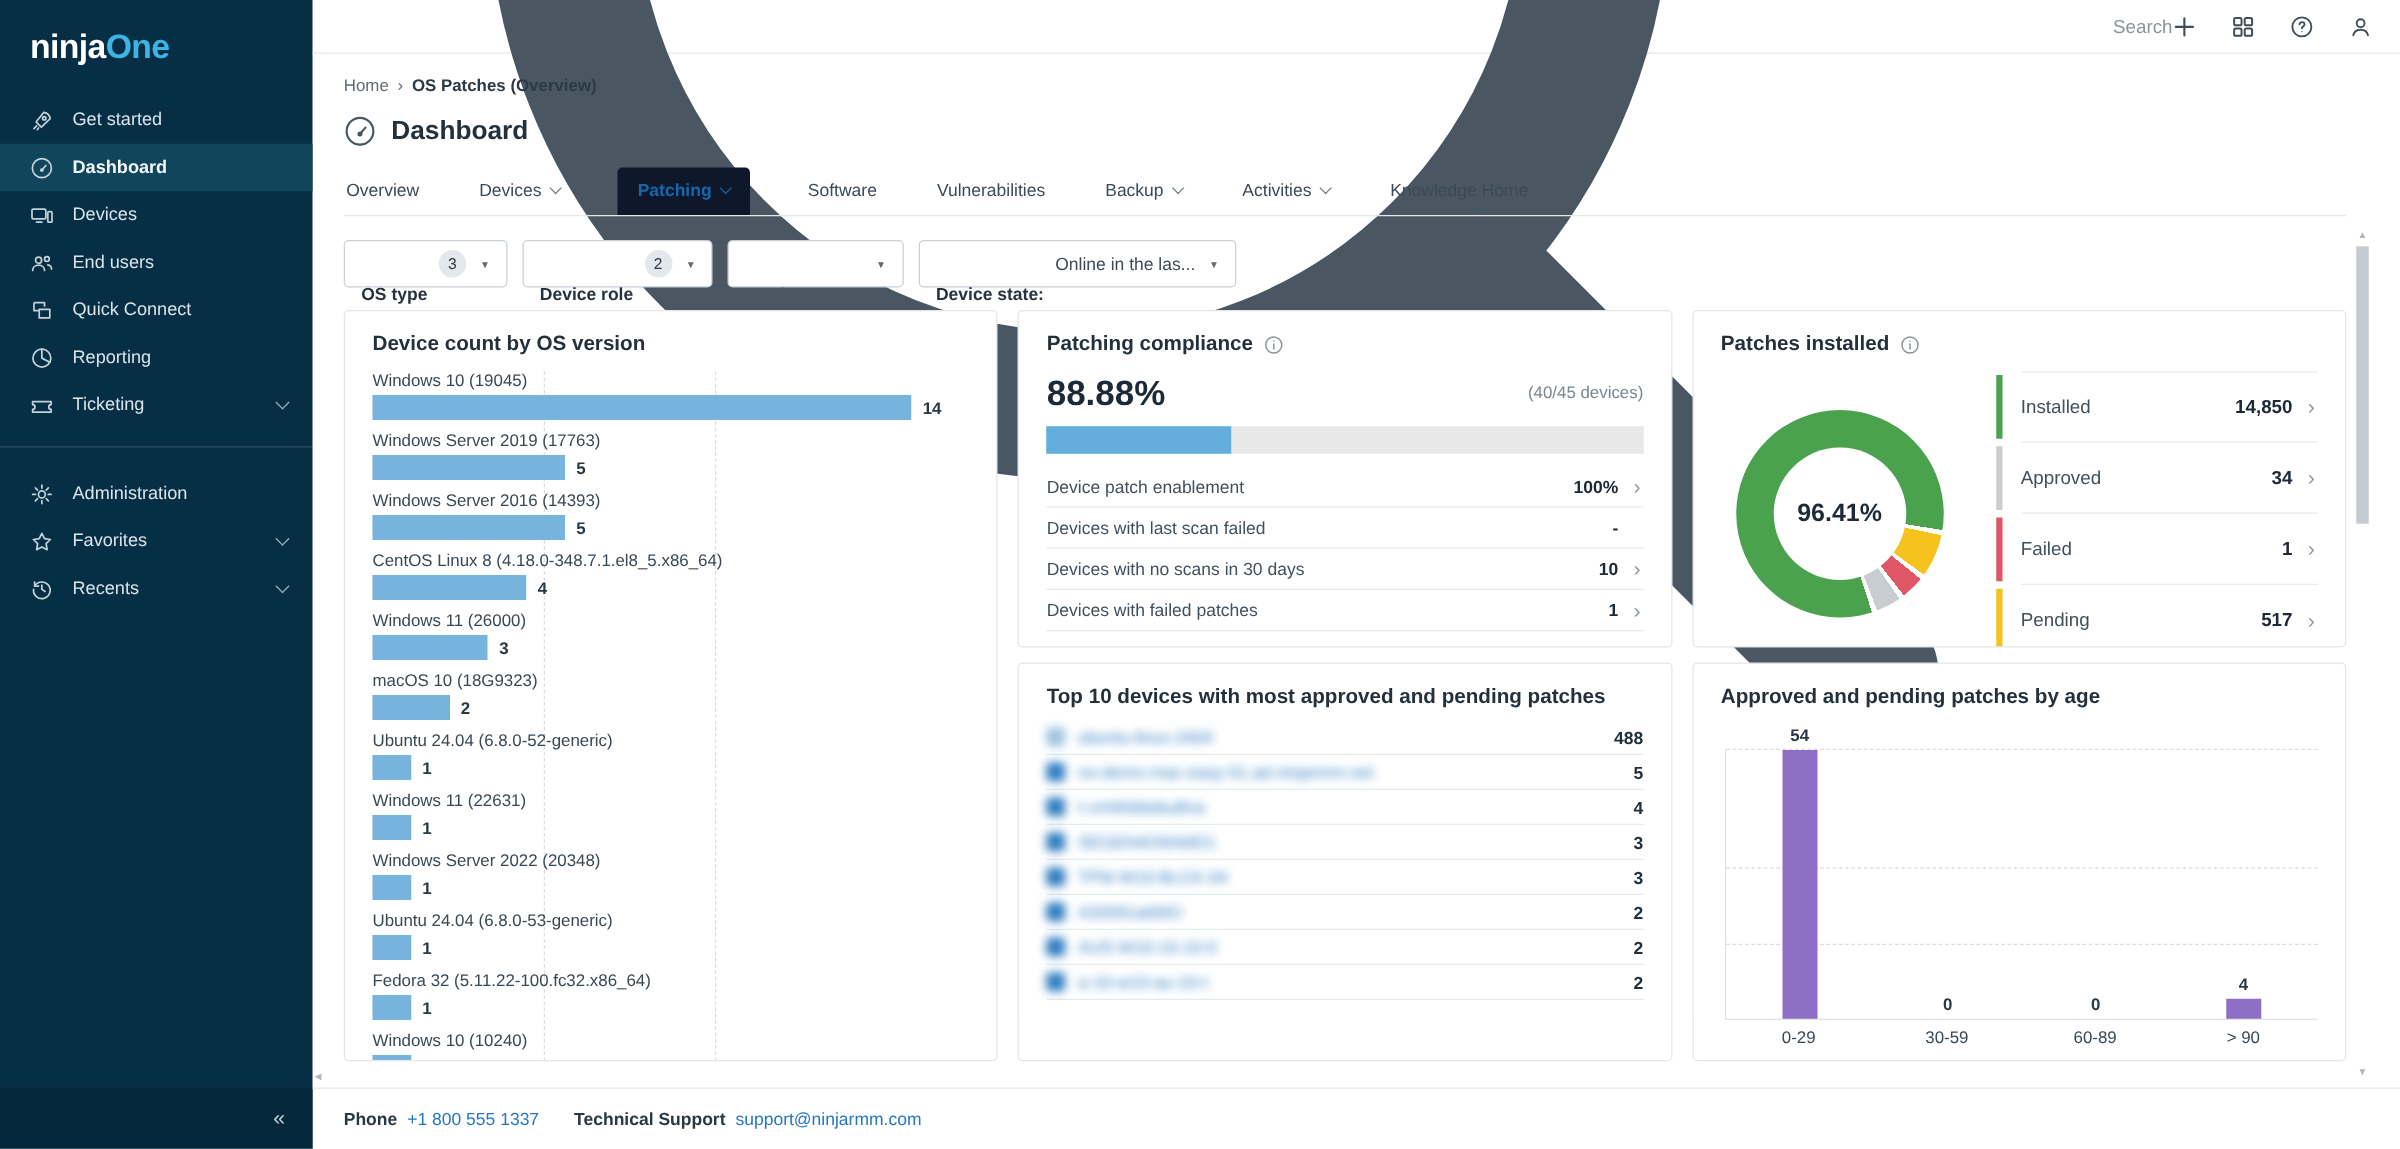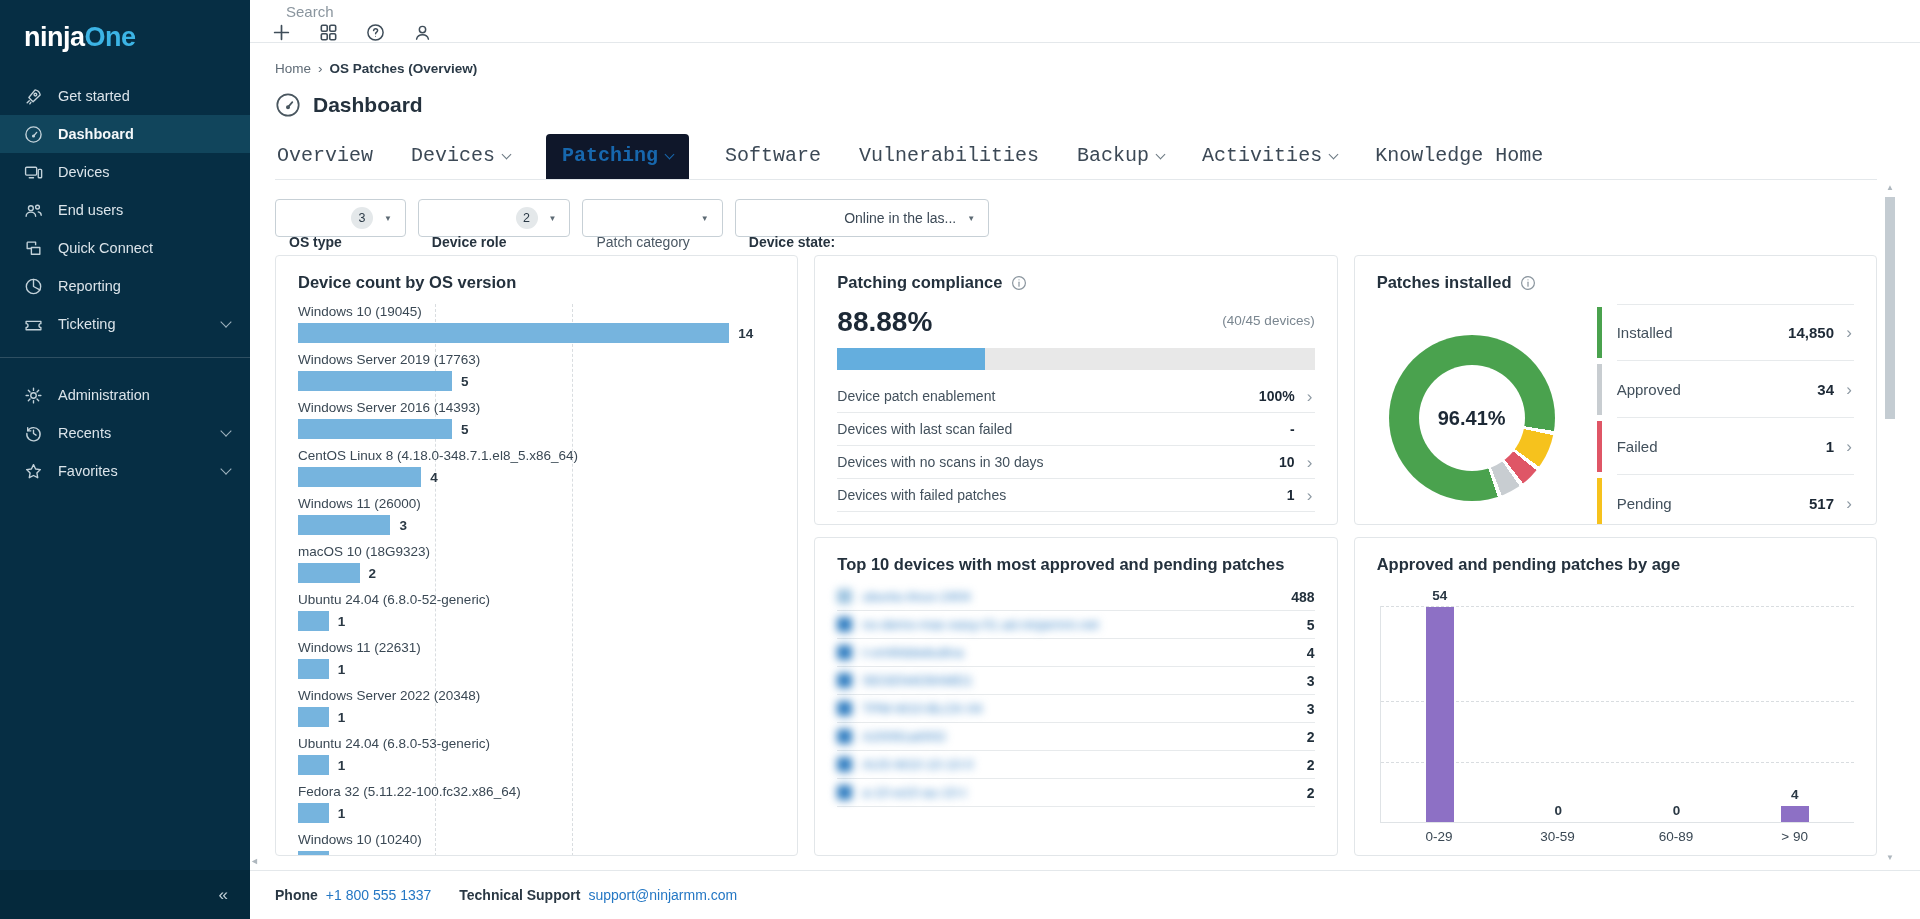--- a/index.html
+++ b/index.html
@@ -18,35 +18,35 @@
   .nav-item .nico { width:19px; height:19px; color:#c3d2da; flex-shrink:0; }
   .nav-item .lbl { flex:1; }
   .nav-divider { height:1px; background:rgba(255,255,255,0.16); margin:14px 0 18px; }
   .chev { width:8px; height:8px; border-right:1.6px solid #9fb3bf; border-bottom:1.6px solid #9fb3bf;
     transform:rotate(45deg); margin-top:-4px; flex-shrink:0; }
   .sidebar-foot { height:49px; background:#05293c; display:flex; align-items:center; justify-content:flex-end;
     padding-right:22px; color:#c3d0d8; font-size:17px; cursor:pointer; }
 
   
   .main { flex:1; display:flex; flex-direction:column; min-width:0; }
-  .topbar { height:43px; border-bottom:1px solid #e4e8eb; display:flex; align-items:flex-start; padding:0 22px; flex-shrink:0;flex-direction:column; }
+  .topbar { height:43px; border-bottom:1px solid #e4e8eb; display:flex; align-items:center; padding:0 22px; flex-shrink:0; }
   .search-wrap { display:flex; align-items:center; gap:14px; flex:1; color:#4a5763; }
   .search-ph { color:#8a959e; font-size:15px; }
   .top-icons { display:flex; align-items:center; gap:28px; color:#3f4d59; }
   .top-icons .tico { width:19px; height:19px; cursor:pointer; }
 
   .middle { flex:1; position:relative; overflow:hidden; padding:0 0 0 25px; }
   .breadcrumb { margin-top:18px; font-size:13.5px; color:#5f6b76; display:flex; gap:7px; align-items:center; }
   .breadcrumb .cur { color:#2b3a47; font-weight:600; }
   .titlerow { margin-top:16px; display:flex; align-items:center; gap:12px; }
   .titlerow .tico2 { width:26px; height:26px; color:#49565f; }
   .page-title { font-size:21px; font-weight:600; color:#24313d; }
 
-  .tabs { margin-top:16px; display:flex; align-items:center; gap:34px; border-bottom:1px solid #e4e8eb;
-    margin-right:43px; font-size:20px; color:#3c4956;font-family:Liberation Mono, monospace; }
+  .tabs { margin-top:16px; display:flex; align-items:center; gap:44px; border-bottom:1px solid #e4e8eb;
+    margin-right:43px; font-size:14px; color:#3c4956; }
   .tab { display:flex; align-items:center; gap:8px; padding:10px 2px 12px; cursor:pointer; }
   .tab .chev { border-color:#6b7882; width:7px; height:7px; margin-top:-3px; }
   .tab.active { background:#0f172a; color:#1767ad; padding:10px 16px 12px; border-radius:4px 4px 0 0; font-weight:600; }
   .tab.active .chev { border-color:#1767ad; }
 
   .filters { margin-top:19px; display:flex; gap:12px; }
   .filter { height:38px; border:1px solid #c7d0d6; border-radius:4px; background:#fff; display:flex;
     align-items:center; gap:9px; padding:0 13px; font-size:14px; cursor:pointer; }
   .filter .flbl { font-weight:bold; color:#26333f;margin-top:48px; }
   .filter .flbl.plain { font-weight:normal; color:#4a5763; }
@@ -199,33 +199,33 @@
     </div>
     <div class="nav-divider"></div>
     <div class="nav-item">
       <svg class="nico" viewBox="0 0 18 18" fill="none" stroke="currentColor" stroke-width="1.3" stroke-linecap="round">
           <circle cx="9" cy="9" r="2.6"></circle>
           <path d="M9 2v2.2M9 13.8V16M2 9h2.2M13.8 9H16M4.1 4.1l1.6 1.6M12.3 12.3l1.6 1.6M13.9 4.1l-1.6 1.6M5.7 12.3l-1.6 1.6"></path>
         </svg>
       <span class="lbl">Administration</span>
     </div>
     <div class="nav-item">
+      <svg class="nico" viewBox="0 0 18 18" fill="none" stroke="currentColor" stroke-width="1.3" stroke-linejoin="round">
+          <path d="M9 2.5l2 4.1 4.5.6-3.3 3.2.8 4.5L9 12.8l-4 2.1.8-4.5L2.5 7.2 7 6.6 9 2.5z"></path>
+        </svg>
+      <span class="lbl">Favorites</span>
+      <span class="chev"></span>
+    </div>
+    <div class="nav-item">
       <svg class="nico" viewBox="0 0 18 18" fill="none" stroke="currentColor" stroke-width="1.3" stroke-linecap="round" stroke-linejoin="round">
           <path d="M3.5 3.5v3h3"></path>
           <path d="M3.6 6.4A6.3 6.3 0 1 1 2.7 9"></path>
           <path d="M9 5.8V9l2.4 1.6"></path>
         </svg>
       <span class="lbl">Recents</span>
-      <span class="chev"></span>
-    </div>
-    <div class="nav-item">
-      <svg class="nico" viewBox="0 0 18 18" fill="none" stroke="currentColor" stroke-width="1.3" stroke-linejoin="round">
-          <path d="M9 2.5l2 4.1 4.5.6-3.3 3.2.8 4.5L9 12.8l-4 2.1.8-4.5L2.5 7.2 7 6.6 9 2.5z"></path>
-        </svg>
-      <span class="lbl">Favorites</span>
       <span class="chev"></span>
     </div>
   </nav>
   <div class="sidebar-foot">
     <span>«</span>
   </div>
 </aside>
 
 <div class="main">
 

